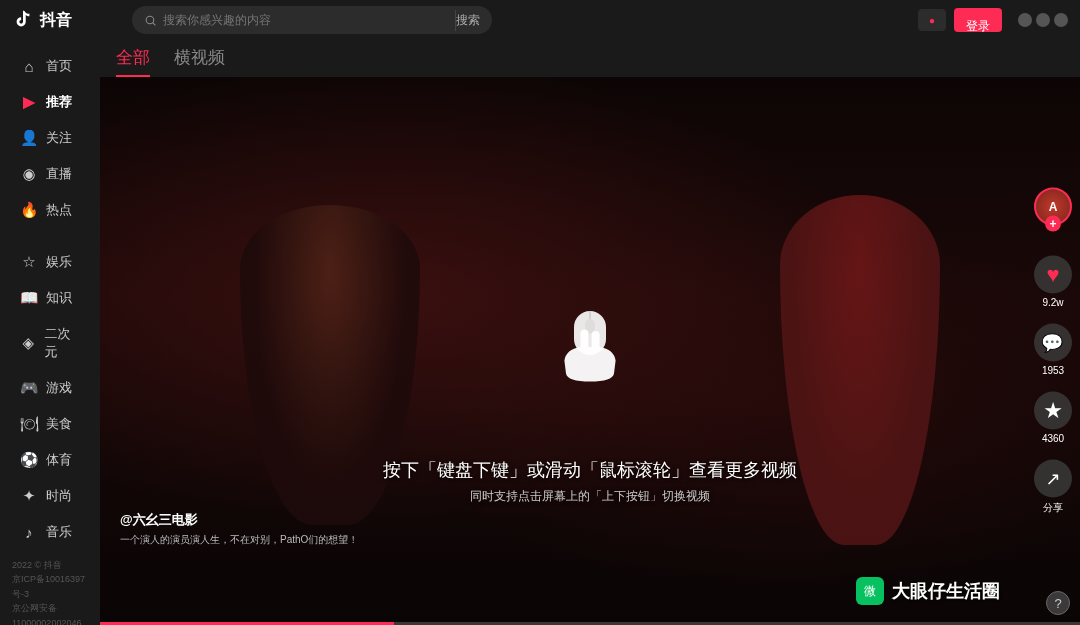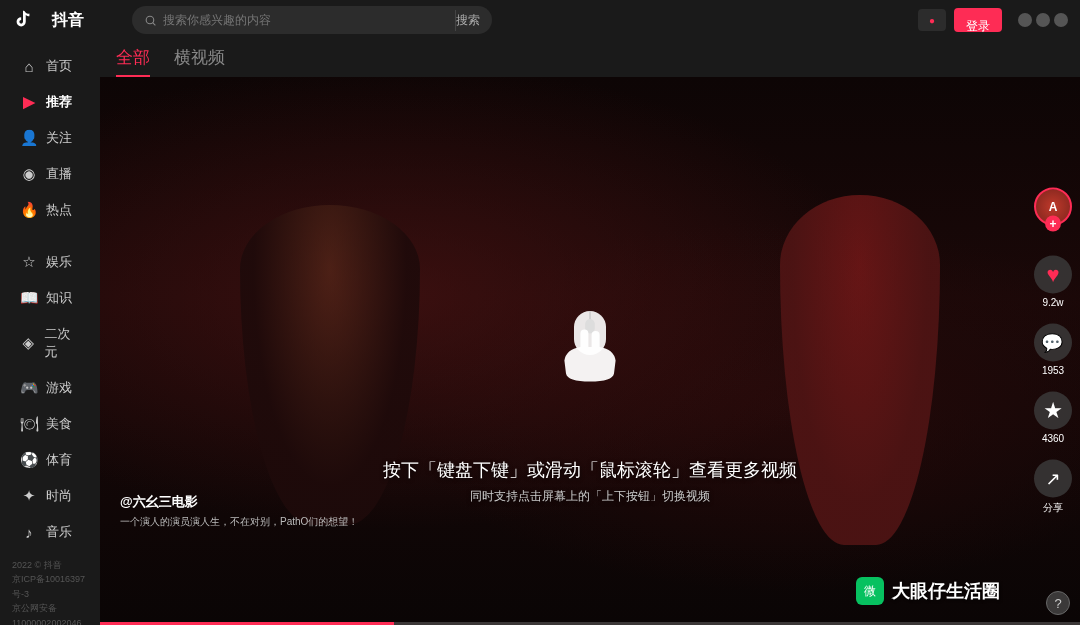--- a/index.html
+++ b/index.html
@@ -20,21 +20,21 @@
       display: flex;
       align-items: center;
       padding: 0 12px;
       flex-shrink: 0;
       position: relative;
       z-index: 100;
     }
     .logo-area {
       display: flex;
       align-items: center;
-      gap: 18px;
+      gap: 6px;
       width: 100px;
       flex-shrink: 0;
     }
     .logo-icon {
       width: 22px;
       height: 22px;
     }
     .logo-text {
       color: #fff;
       font-size: 16px;
@@ -279,21 +279,21 @@
     .subtitle-text {
       color: #fff;
       font-size: 26px;
       font-weight: bold;
       text-shadow: 2px 2px 4px rgba(0,0,0,0.9);
     }
 
     
     .user-info {
       position: absolute;
-      bottom: 96px;
+      bottom: 78px;
       left: 20px;
       z-index: 10;
       color: #ddd;
       font-size: 11px;
       margin-top: 48px;
     }
     .username {
       font-size: 13px;
       font-weight: bold;
       color: #fff;

